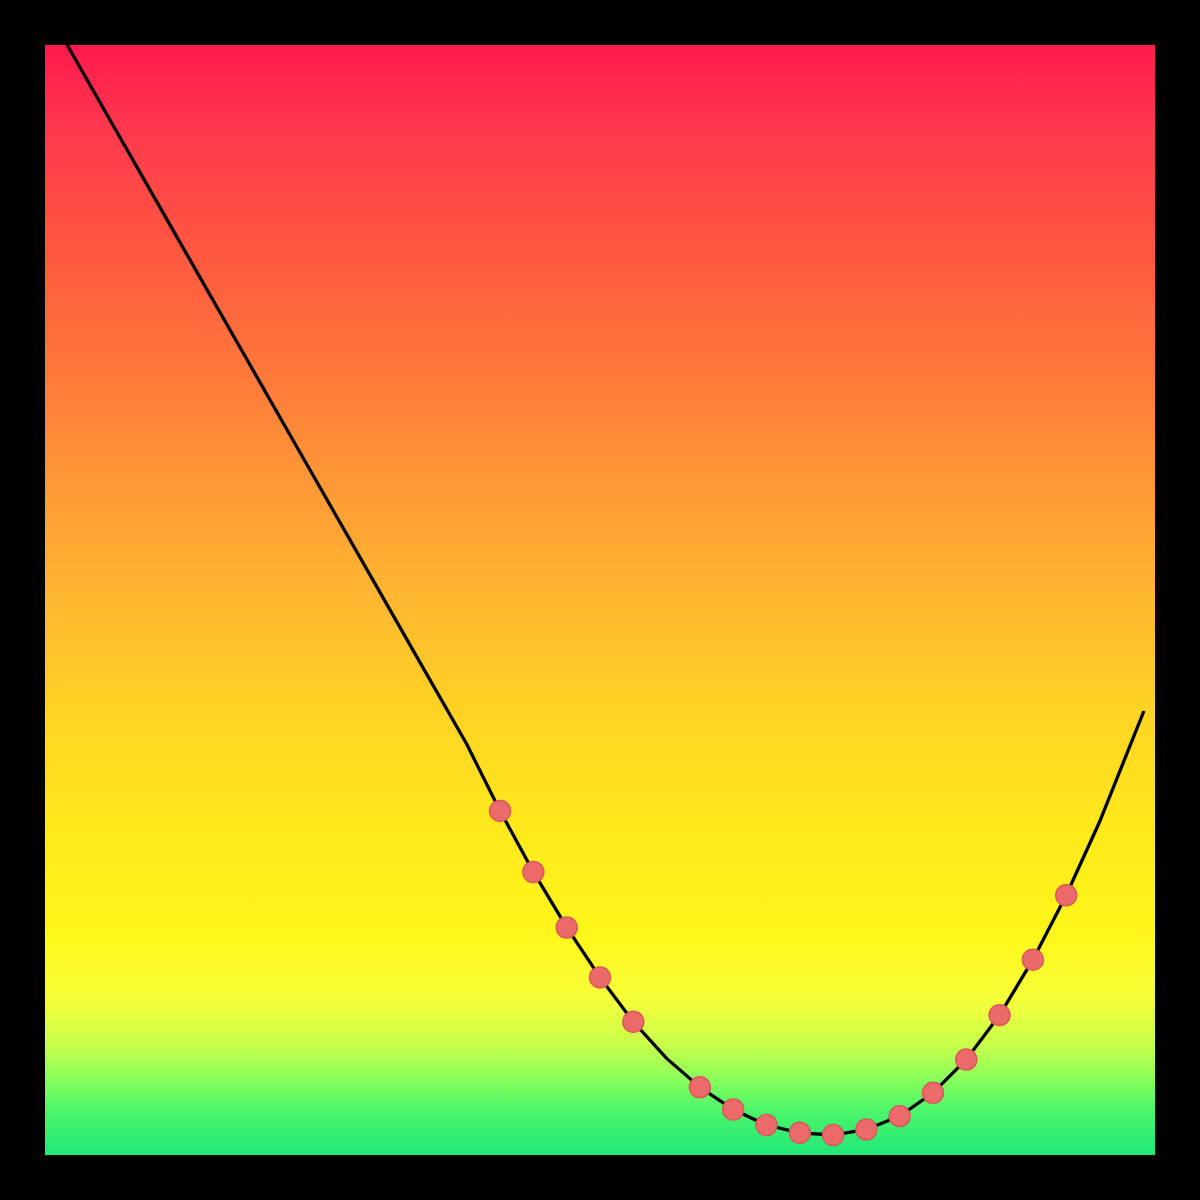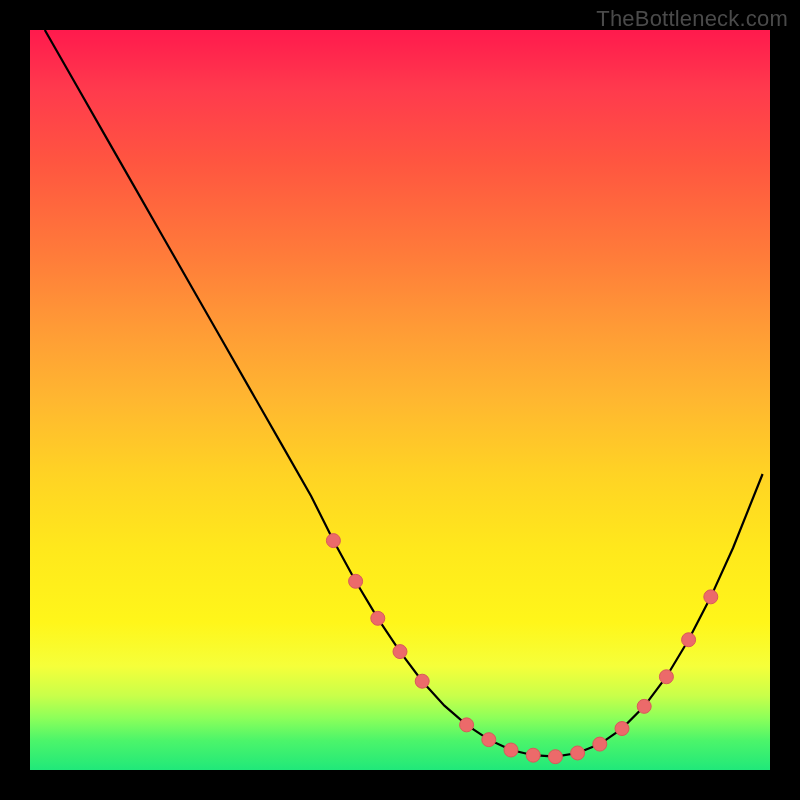--- a/index.html
+++ b/index.html
@@ -82,14 +82,13 @@
           <circle cx="547.60" cy="722.98" r="7" fill="#ec6a6a" stroke="#d85a5a" stroke-width="1"></circle>
           <circle cx="569.80" cy="714.10" r="7" fill="#ec6a6a" stroke="#d85a5a" stroke-width="1"></circle>
           <circle cx="592.00" cy="698.56" r="7" fill="#ec6a6a" stroke="#d85a5a" stroke-width="1"></circle>
           <circle cx="614.20" cy="676.36" r="7" fill="#ec6a6a" stroke="#d85a5a" stroke-width="1"></circle>
           <circle cx="636.40" cy="646.76" r="7" fill="#ec6a6a" stroke="#d85a5a" stroke-width="1"></circle>
           <circle cx="658.60" cy="609.76" r="7" fill="#ec6a6a" stroke="#d85a5a" stroke-width="1"></circle>
           <circle cx="680.80" cy="566.84" r="7" fill="#ec6a6a" stroke="#d85a5a" stroke-width="1"></circle>
         </g>
     </svg>
   </div>
-  <div class="watermark">TheBottleneck.com</div>
 </div>
 
 </body></html>

